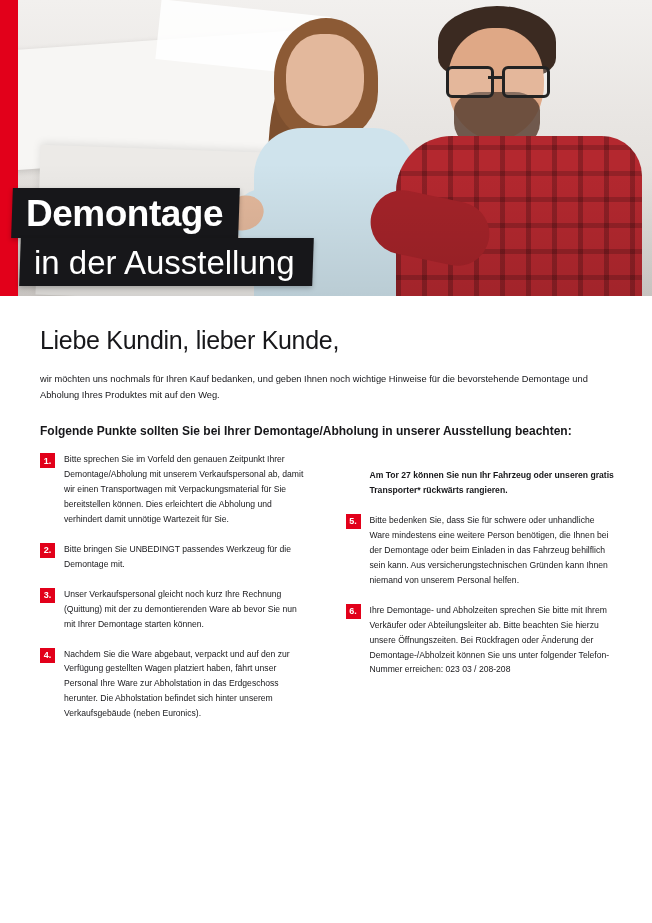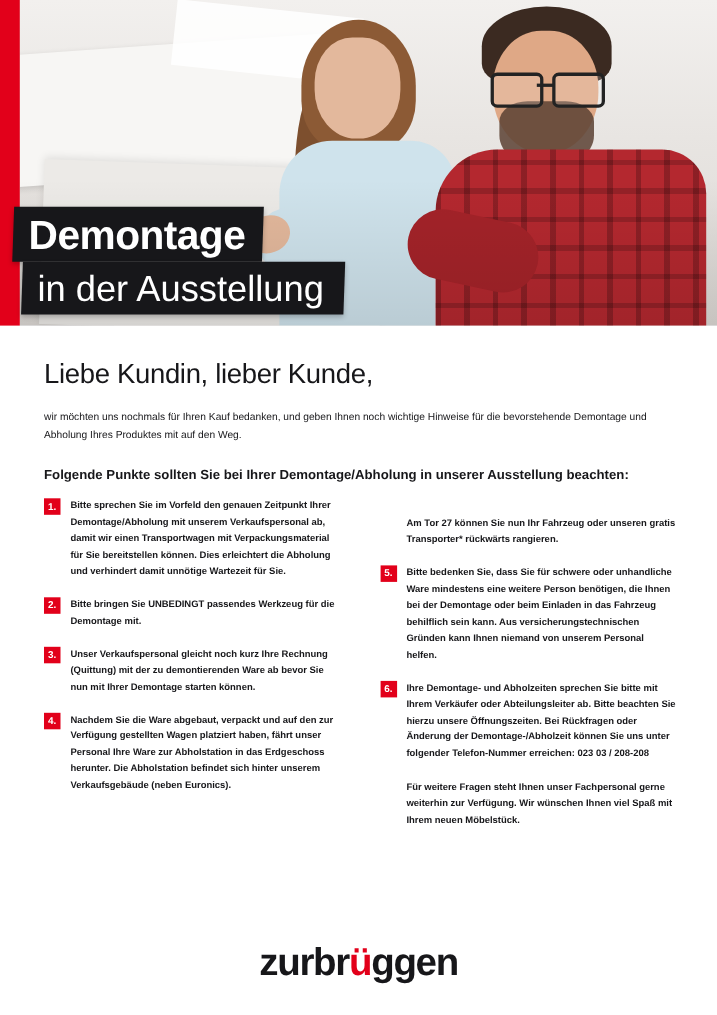--- a/index.html
+++ b/index.html
@@ -335,21 +335,21 @@
     font-size: 9px;
     font-weight: 700;
     display: flex;
     align-items: center;
     justify-content: center;
     margin-top: 1px;
   }
   .item-text {
     font-size: 8.6px;
     line-height: 1.74;
-    font-weight: 700;
+    font-weight: 400;
     color: #17171a;
   }
   .para {
     font-size: 8.6px;
     line-height: 1.74;
     font-weight: 700;
     color: #17171a;
     margin-bottom: 15px;
     padding-left: 0;
     margin-top: 16px;
@@ -466,22 +466,18 @@
         <div class="item">
           <div class="num">5.</div>
           <div class="item-text">Bitte bedenken Sie, dass Sie für schwere oder unhandliche Ware mindestens eine weitere Person benötigen, die Ihnen bei der Demontage oder beim Einladen in das Fahrzeug behilflich sein kann. Aus versicherungstechnischen Gründen kann Ihnen niemand von unserem Personal helfen.</div>
         </div>
 
         <div class="item">
           <div class="num">6.</div>
           <div class="item-text">Ihre Demontage- und Abholzeiten sprechen Sie bitte mit Ihrem Verkäufer oder Abteilungsleiter ab. Bitte beachten Sie hierzu unsere Öffnungszeiten. Bei Rückfragen oder Änderung der Demontage-/Abholzeit können Sie uns unter folgender Telefon-Nummer erreichen: 023 03 / 208-208</div>
         </div>
 
-        <div class="para indent">Für weitere Fragen steht Ihnen unser Fachpersonal gerne weiterhin zur Verfügung. Wir wünschen Ihnen viel Spaß mit Ihrem neuen Möbelstück.</div>
       </div>
     </div>
   </div>
 
-  <div class="logo">
-    <span class="logo-text"><span>zurbr</span><span class="u">ü</span><span>ggen</span></span>
-  </div>
 
 </div>
 
 </body></html>

